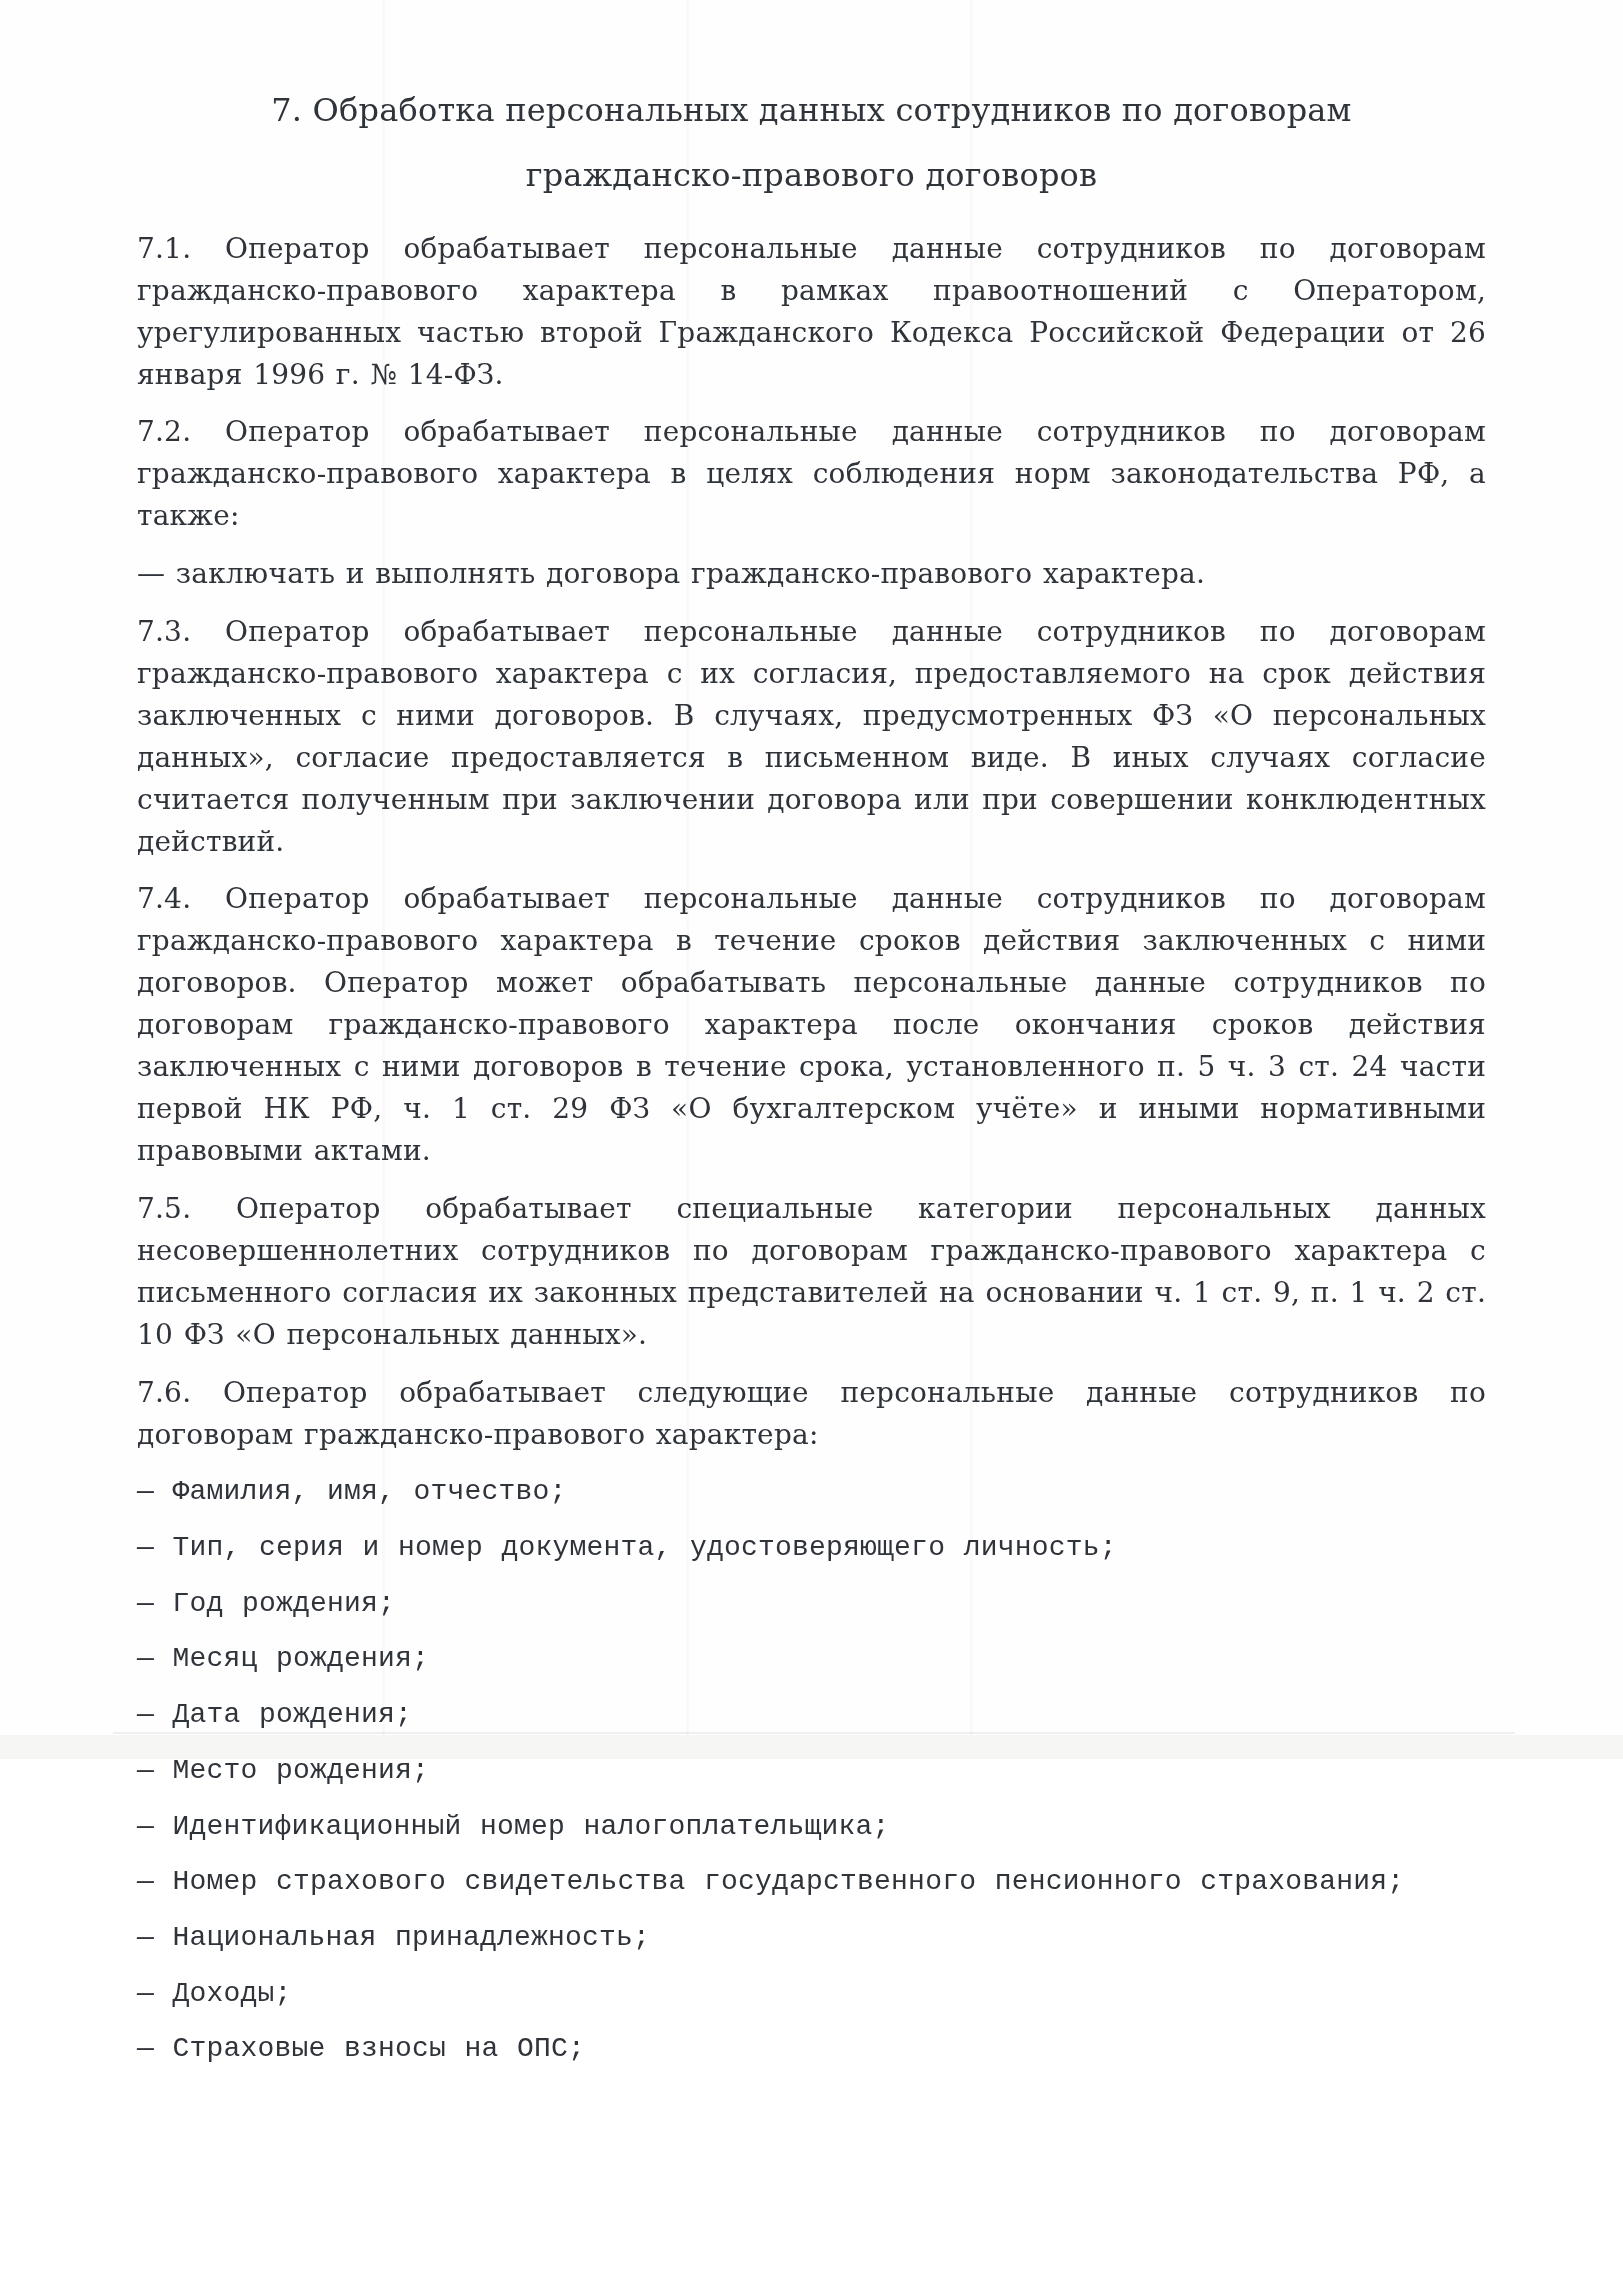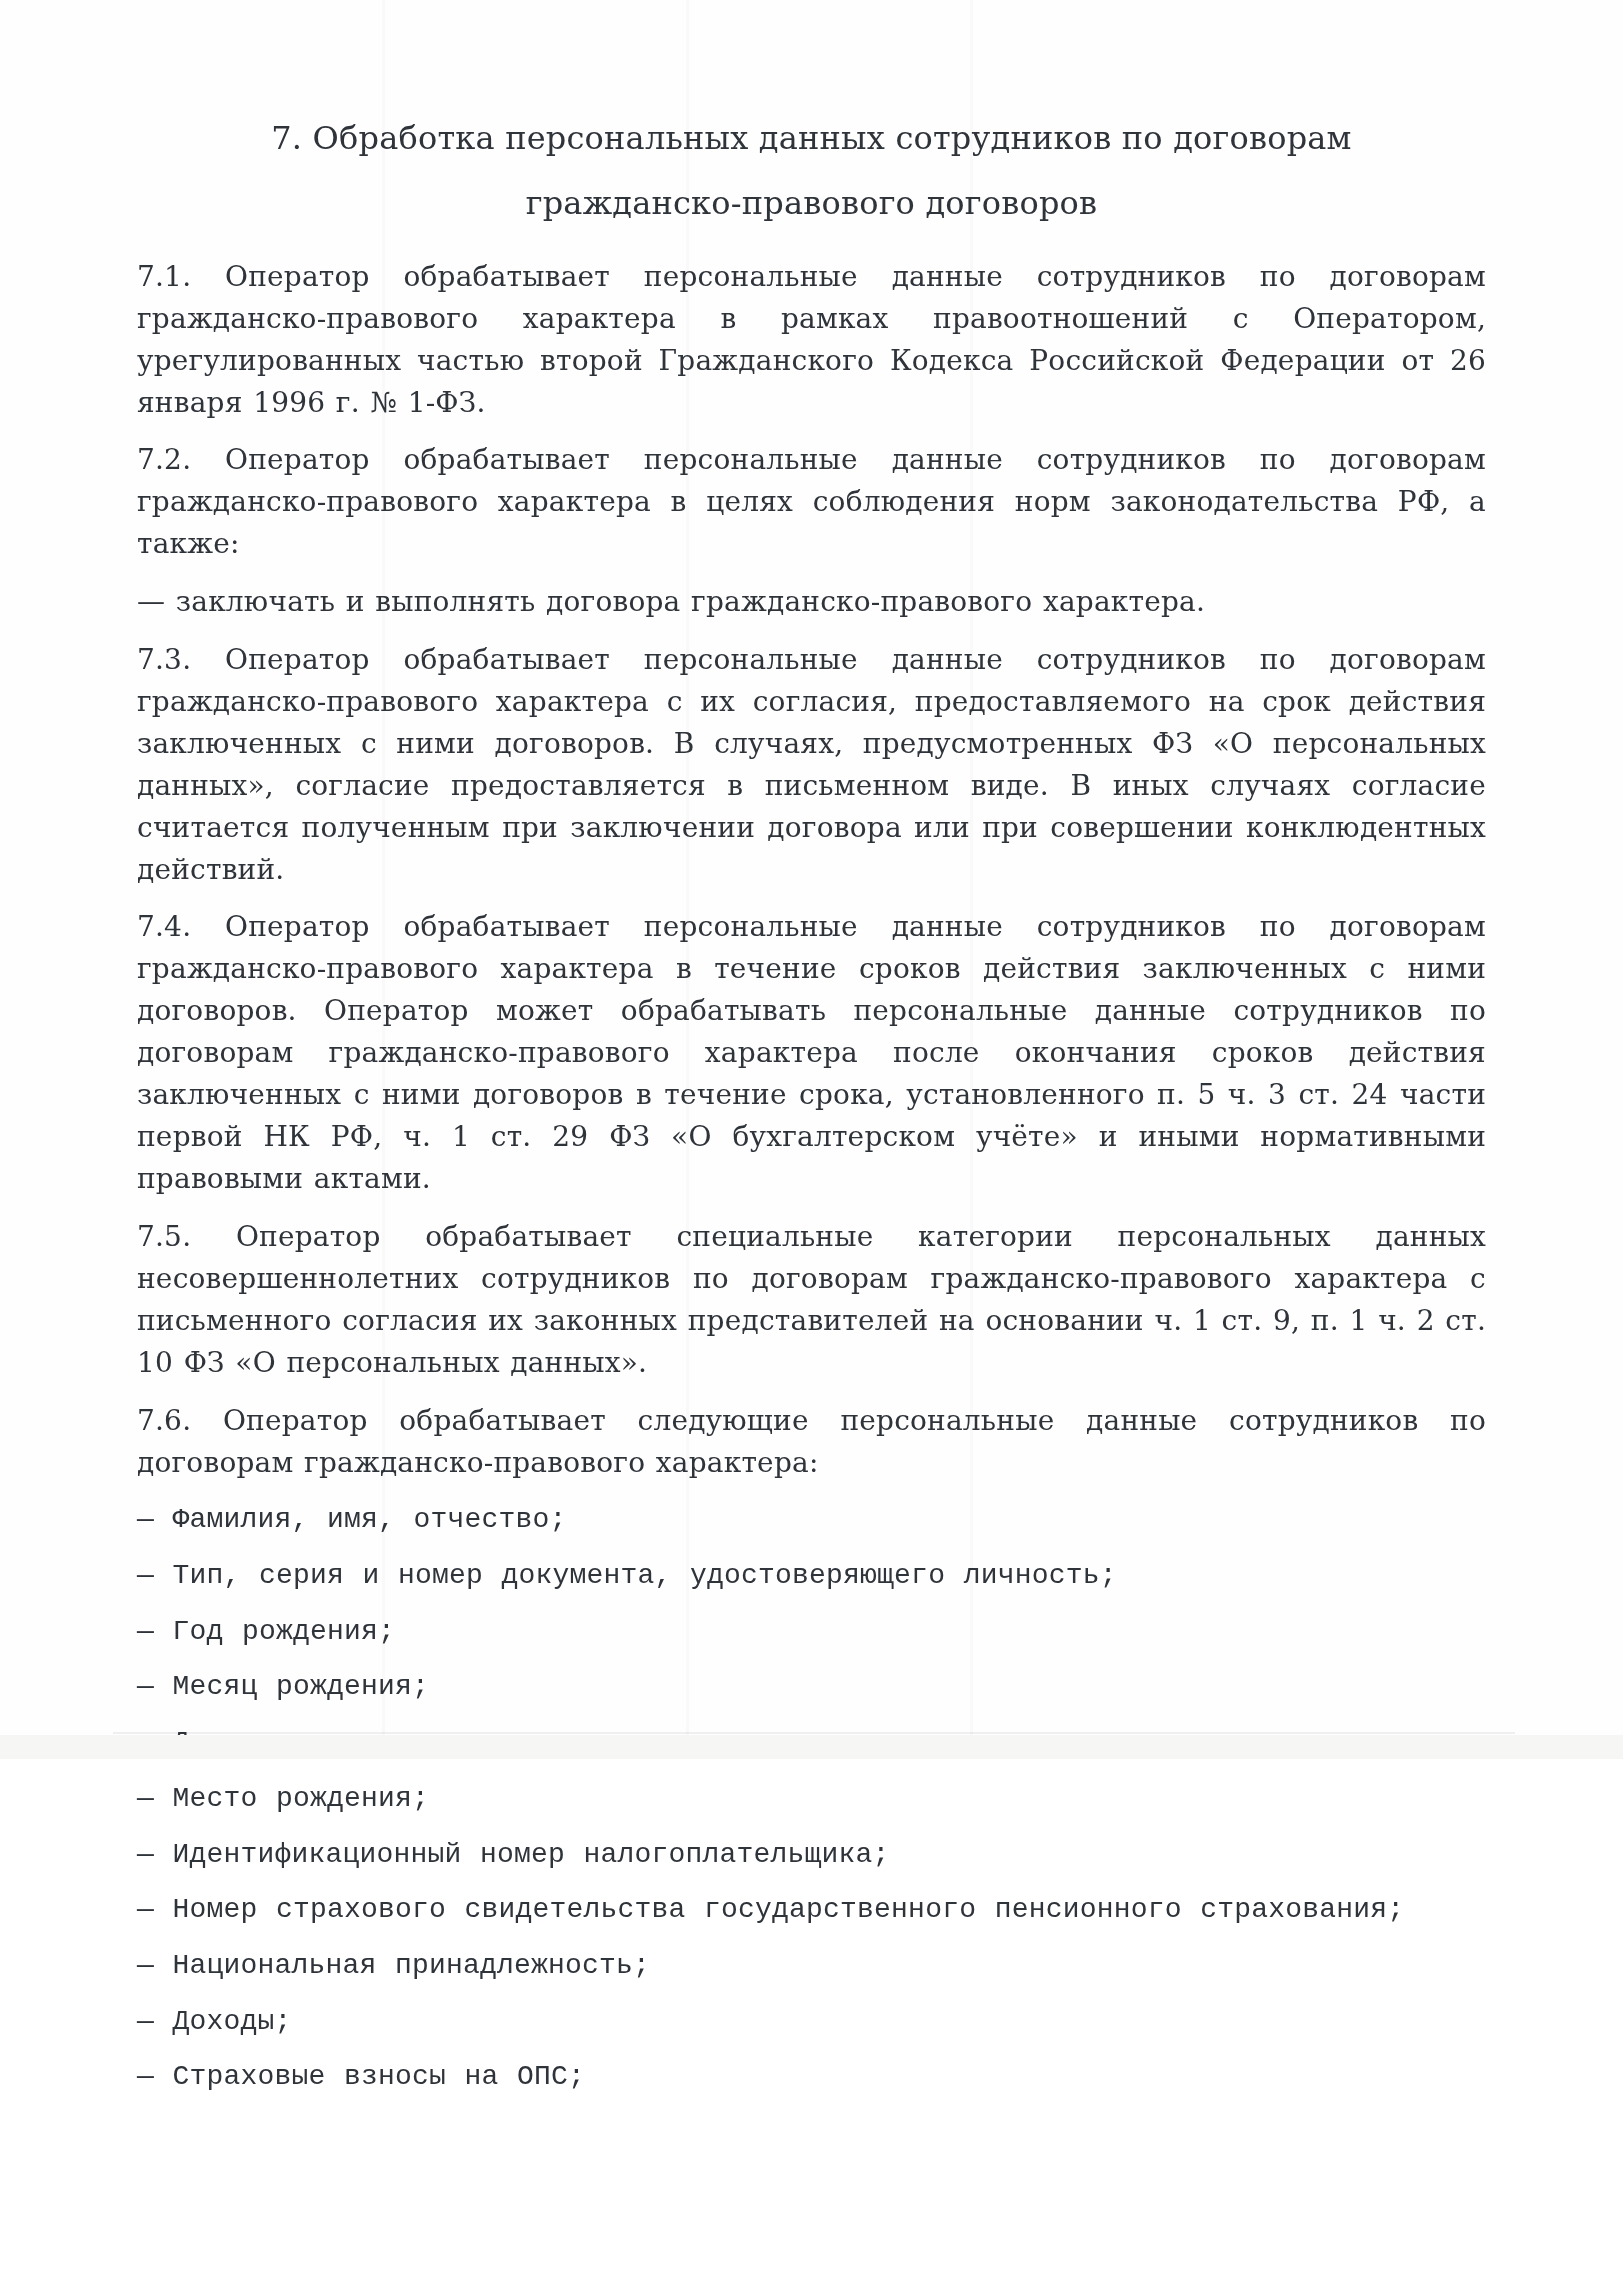--- a/index.html
+++ b/index.html
@@ -14,21 +14,21 @@
     position: relative;
     font-family: "DejaVu Serif", "Liberation Serif", serif;
   }
   .page {
     position: relative;
     width: 1623px;
     height: 1759px;
     background: #fefefe;
     color: #2f333a;
     box-sizing: border-box;
-    padding: 106px 137px 0 137px;
+    padding: 78px 137px 0 137px;
   }
   
   .streak {
     position: absolute;
     top: 0;
     bottom: 0;
     width: 2.9px;
     background: rgba(40, 45, 55, 0.022);
     pointer-events: none;
   }
@@ -88,21 +88,21 @@
 
   <div class="streak s1"></div>
   <div class="streak s2"></div>
   <div class="streak s3"></div>
 
   <h1 class="title">
     <span>7. Обработка персональных данных сотрудников по договорам</span><br>
     <span>гражданско-правового договоров</span>
   </h1>
 
-  <p class="para">7.1. Оператор обрабатывает персональные данные сотрудников по договорам гражданско-правового характера в рамках правоотношений с Оператором, урегулированных частью второй Гражданского Кодекса Российской Федерации от 26 января 1996 г. № 1-ФЗ.</p>
+  <p class="para">7.1. Оператор обрабатывает персональные данные сотрудников по договорам гражданско-правового характера в рамках правоотношений с Оператором, урегулированных частью второй Гражданского Кодекса Российской Федерации от 26 января 1996 г. № 14-ФЗ.</p>
 
   <p class="para">7.2. Оператор обрабатывает персональные данные сотрудников по договорам гражданско-правового характера в целях соблюдения норм законодательства РФ, а также:</p>
 
   <p class="para">— заключать и выполнять договора гражданско-правового характера.</p>
 
   <p class="para">7.3. Оператор обрабатывает персональные данные сотрудников по договорам гражданско-правового характера с их согласия, предоставляемого на срок действия заключенных с ними договоров. В случаях, предусмотренных ФЗ «О персональных данных», согласие предоставляется в письменном виде. В иных случаях согласие считается полученным при заключении договора или при совершении конклюдентных действий.</p>
 
   <p class="para">7.4. Оператор обрабатывает персональные данные сотрудников по договорам гражданско-правового характера в течение сроков действия заключенных с ними договоров. Оператор может обрабатывать персональные данные сотрудников по договорам гражданско-правового характера после окончания сроков действия заключенных с ними договоров в течение срока, установленного п. 5 ч. 3 ст. 24 части первой НК РФ, ч. 1 ст. 29 ФЗ «О бухгалтерском учёте» и иными нормативными правовыми актами.</p>
 
   <p class="para">7.5. Оператор обрабатывает специальные категории персональных данных несовершеннолетних сотрудников по договорам гражданско-правового характера с письменного согласия их законных представителей на основании ч. 1 ст. 9, п. 1 ч. 2 ст. 10 ФЗ «О персональных данных».</p>

